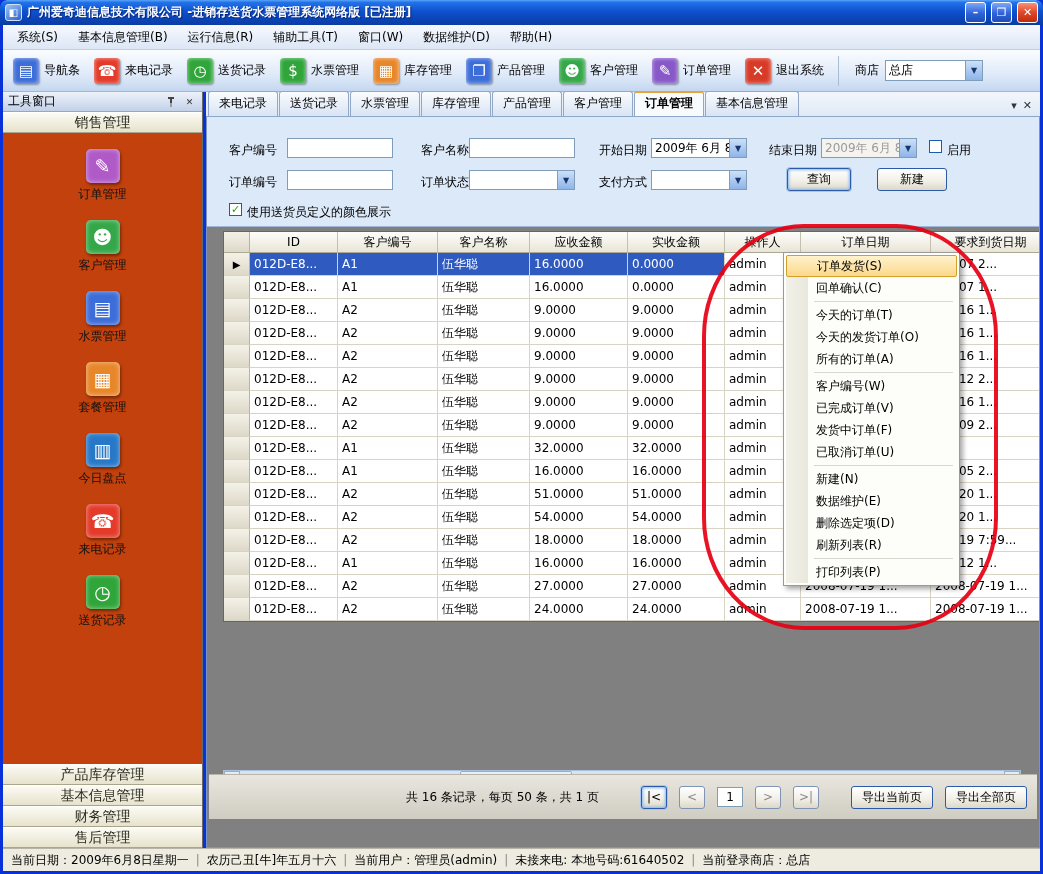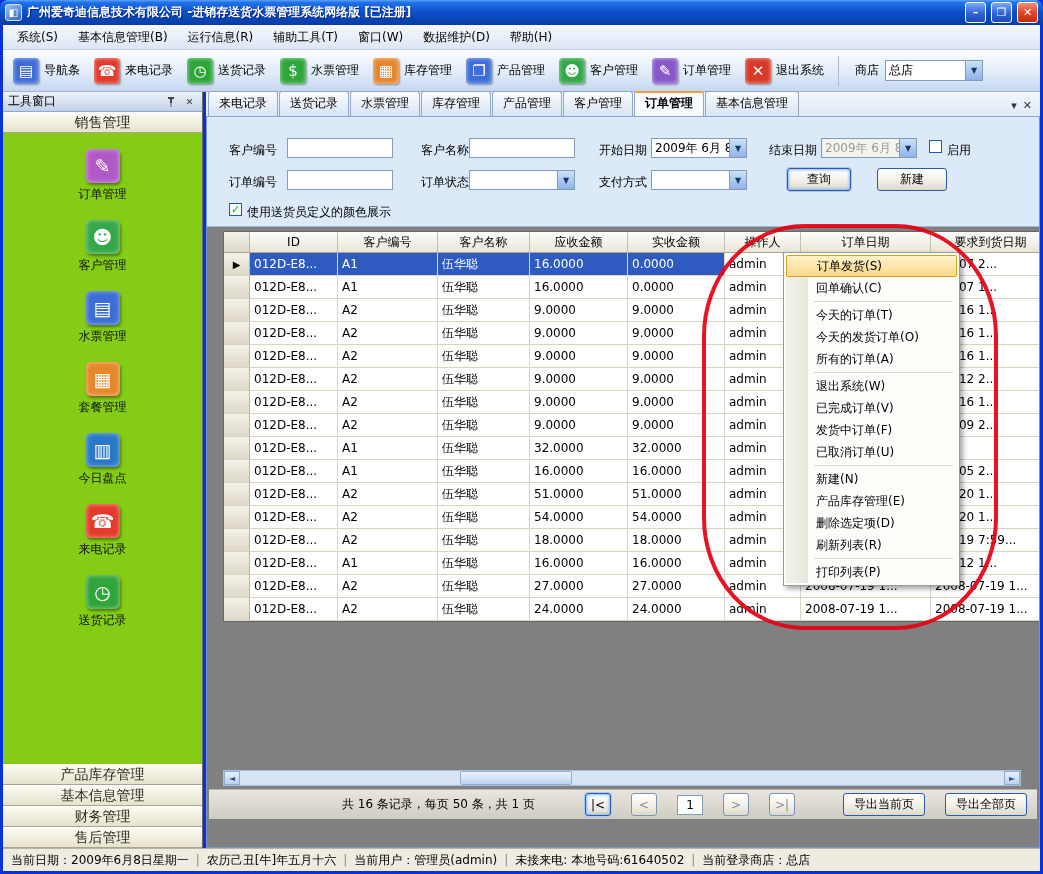--- a/index.html
+++ b/index.html
@@ -35,21 +35,21 @@
   .tool-icon{width:26px;height:26px;border-radius:4px;display:grid;place-items:center;font-size:15px;
     box-shadow:inset 0 0 4px rgba(255,255,255,.65),1px 1px 2px rgba(0,0,0,.35);}
   .tool-sep{width:1px;height:30px;background:#A8BCD8;margin:0 8px;}
   .store-group{display:flex;align-items:center;gap:6px;margin-left:8px;}
   .store-combo{display:flex;align-items:center;border:1px solid #7F9DB9;background:#fff;height:21px;width:98px;}
   .combo-text{flex:1;padding:0 3px;overflow:hidden;white-space:nowrap;font-size:12px;}
   .combo-arrow{width:17px;height:100%;background:linear-gradient(180deg,#CCE0F8,#8FB4E8);
     border-left:1px solid #7F9DB9;display:grid;place-items:center;font-size:8px;color:#16376E;flex:0 0 17px;}
 
   
-  .main-sidebar{position:absolute;left:3px;top:92px;width:200px;bottom:26px;background:#84cc16;
+  .main-sidebar{position:absolute;left:3px;top:92px;width:200px;bottom:26px;background:#c2410c;
     border-right:1px solid #6A6A6A;display:flex;flex-direction:column;}
   .toolwin-header{height:20px;background:linear-gradient(180deg,#EDF2F9,#C2D1E8);
     border-bottom:1px solid #93A8C6;display:flex;align-items:center;padding:0 5px;gap:4px;flex:0 0 20px;}
   .toolwin-title{flex:1;}
   .twh-btn{width:15px;height:15px;display:grid;place-items:center;font-size:9px;color:#333;}
   .section-header{height:21px;background:linear-gradient(180deg,#FCFBF4,#E6E2CC);
     border-top:1px solid #FFFFFF;border-bottom:1px solid #AAA68E;display:grid;place-items:center;
     font-size:14px;color:#2A2A1E;flex:0 0 21px;}
   .sidebar-items{flex:1;display:flex;flex-direction:column;align-items:center;padding-top:16px;gap:17px;overflow:hidden;}
   .side-item{display:flex;flex-direction:column;align-items:center;gap:3px;}
@@ -98,23 +98,23 @@
   .g-cell.sel{background:#2F5BC0;color:#fff;}
 
   
   .hscroll{position:absolute;left:16px;right:18px;bottom:61px;height:16px;background:#D6E3F4;
     border:1px solid #A8C0DC;display:flex;align-items:stretch;}
   .hs-arrow{width:16px;background:linear-gradient(180deg,#E6F0FC,#BBD2F0);border:1px solid #8FAED6;
     display:grid;place-items:center;font-size:8px;color:#2A4E86;flex:0 0 16px;}
   .hs-arrow.right{margin-left:auto;}
   .hs-thumb{width:112px;margin-left:220px;background:linear-gradient(180deg,#E9F2FD,#BFD5F3);
     border:1px solid #8FAED6;border-radius:2px;}
-  .pagination{position:absolute;left:2px;right:2px;bottom:28px;height:30px;
+  .pagination{position:absolute;left:2px;right:2px;bottom:28px;height:45px;
     background:linear-gradient(180deg,#E8E6DE,#CFCCC2);border-top:1px solid #B8B4A8;
-    display:flex;align-items:center;justify-content:flex-end;gap:20px;padding:4px 10px;}
+    display:flex;align-items:center;justify-content:flex-end;gap:12px;padding:4px 10px;}
   .page-summary{margin-right:30px;white-space:nowrap;}
   .nav-btn{width:26px;padding:0;}
   .nav-btn.dim{color:#8a8a8a;border-color:#7F94B4;}
   .page-box{width:26px;height:20px;border:1px solid #7F9DB9;background:#fff;display:grid;place-items:center;}
   .export-gap{width:8px;}
 
   
   .context-menu{position:absolute;left:783px;top:252px;width:177px;background:#FDFDFA;border:1px solid #9A9A9A;
     box-shadow:3px 3px 5px rgba(0,0,0,.35);padding:2px;z-index:50;}
   .context-menu::before{content:"";position:absolute;left:2px;top:2px;bottom:2px;width:22px;
@@ -524,27 +524,27 @@
 </div>
 
 <div class="context-menu">
     <div class="cm-item hl">订单发货(S)</div>
     <div class="cm-item">回单确认(C)</div>
     <div class="cm-sep"></div>
     <div class="cm-item">今天的订单(T)</div>
     <div class="cm-item">今天的发货订单(O)</div>
     <div class="cm-item">所有的订单(A)</div>
     <div class="cm-sep"></div>
-    <div class="cm-item">退出系统(W)</div>
+    <div class="cm-item">客户编号(W)</div>
     <div class="cm-item">已完成订单(V)</div>
     <div class="cm-item">发货中订单(F)</div>
     <div class="cm-item">已取消订单(U)</div>
     <div class="cm-sep"></div>
     <div class="cm-item">新建(N)</div>
-    <div class="cm-item">产品库存管理(E)</div>
+    <div class="cm-item">数据维护(E)</div>
     <div class="cm-item">删除选定项(D)</div>
     <div class="cm-item">刷新列表(R)</div>
     <div class="cm-sep"></div>
     <div class="cm-item">打印列表(P)</div>
   </div>
 
 <svg class="annotation-layer" viewBox="0 0 1043 874">
   <rect x="704" y="226" width="292" height="402" rx="100" ry="110" fill="none" stroke="#E60012" stroke-width="4" opacity="0.92"></rect>
 </svg>
 

